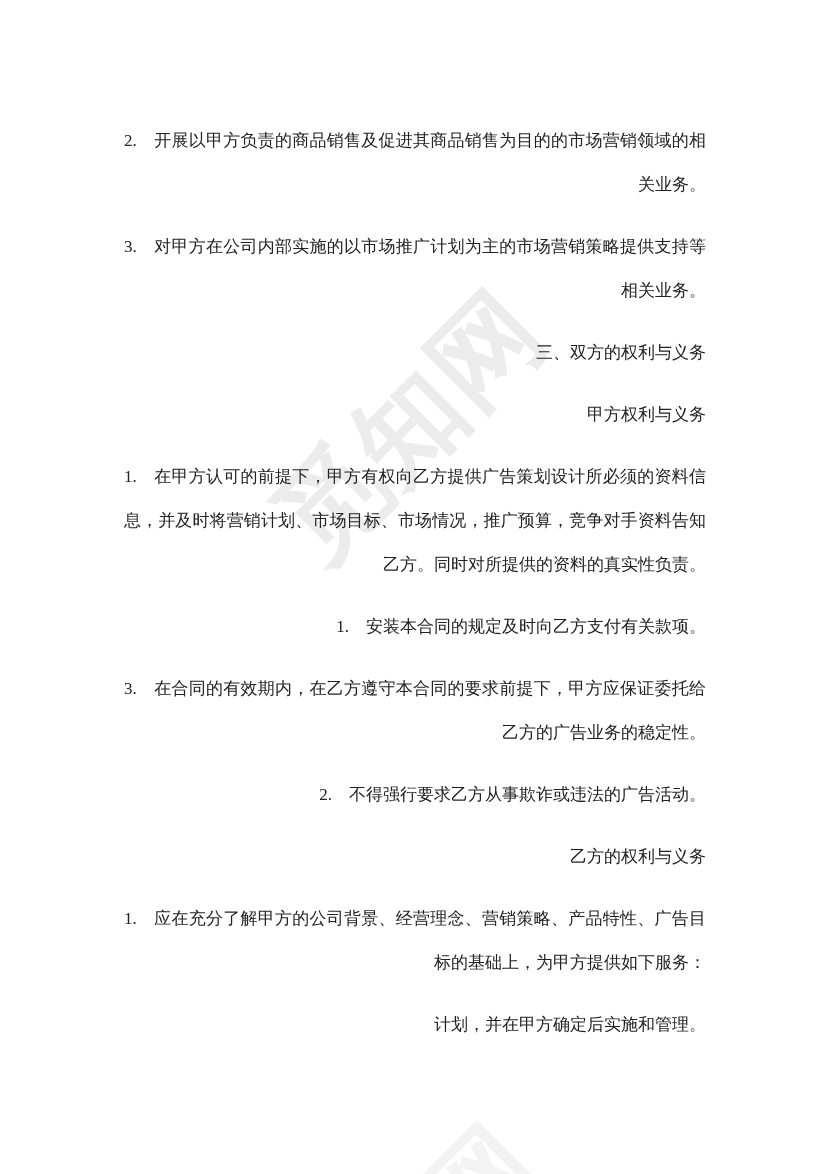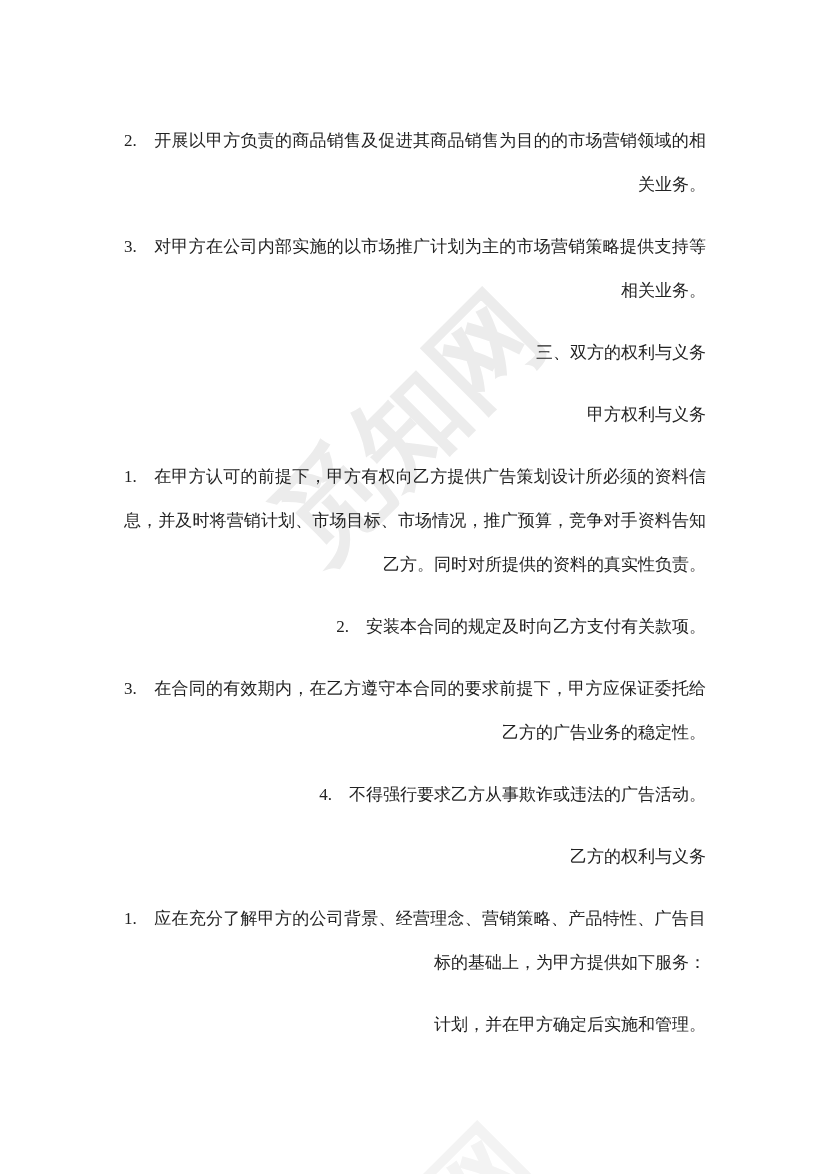--- a/index.html
+++ b/index.html
@@ -75,28 +75,28 @@
     </div>
     <div class="para">
       <div class="line">甲方权利与义务</div>
     </div>
     <div class="para">
       <div class="line full">1.　在甲方认可的前提下，甲方有权向乙方提供广告策划设计所必须的资料信</div>
       <div class="line full">息，并及时将营销计划、市场目标、市场情况，推广预算，竞争对手资料告知</div>
       <div class="line">乙方。同时对所提供的资料的真实性负责。</div>
     </div>
     <div class="para">
-      <div class="line">2.　安装本合同的规定及时向乙方支付有关款项。</div>
+      <div class="line">1.　安装本合同的规定及时向乙方支付有关款项。</div>
     </div>
     <div class="para">
       <div class="line full">3.　在合同的有效期内，在乙方遵守本合同的要求前提下，甲方应保证委托给</div>
       <div class="line">乙方的广告业务的稳定性。</div>
     </div>
     <div class="para">
-      <div class="line">4.　不得强行要求乙方从事欺诈或违法的广告活动。</div>
+      <div class="line">2.　不得强行要求乙方从事欺诈或违法的广告活动。</div>
     </div>
     <div class="para">
       <div class="line">乙方的权利与义务</div>
     </div>
     <div class="para">
       <div class="line full">1.　应在充分了解甲方的公司背景、经营理念、营销策略、产品特性、广告目</div>
       <div class="line">标的基础上，为甲方提供如下服务：</div>
     </div>
     <div class="para">
       <div class="line">计划，并在甲方确定后实施和管理。</div>

